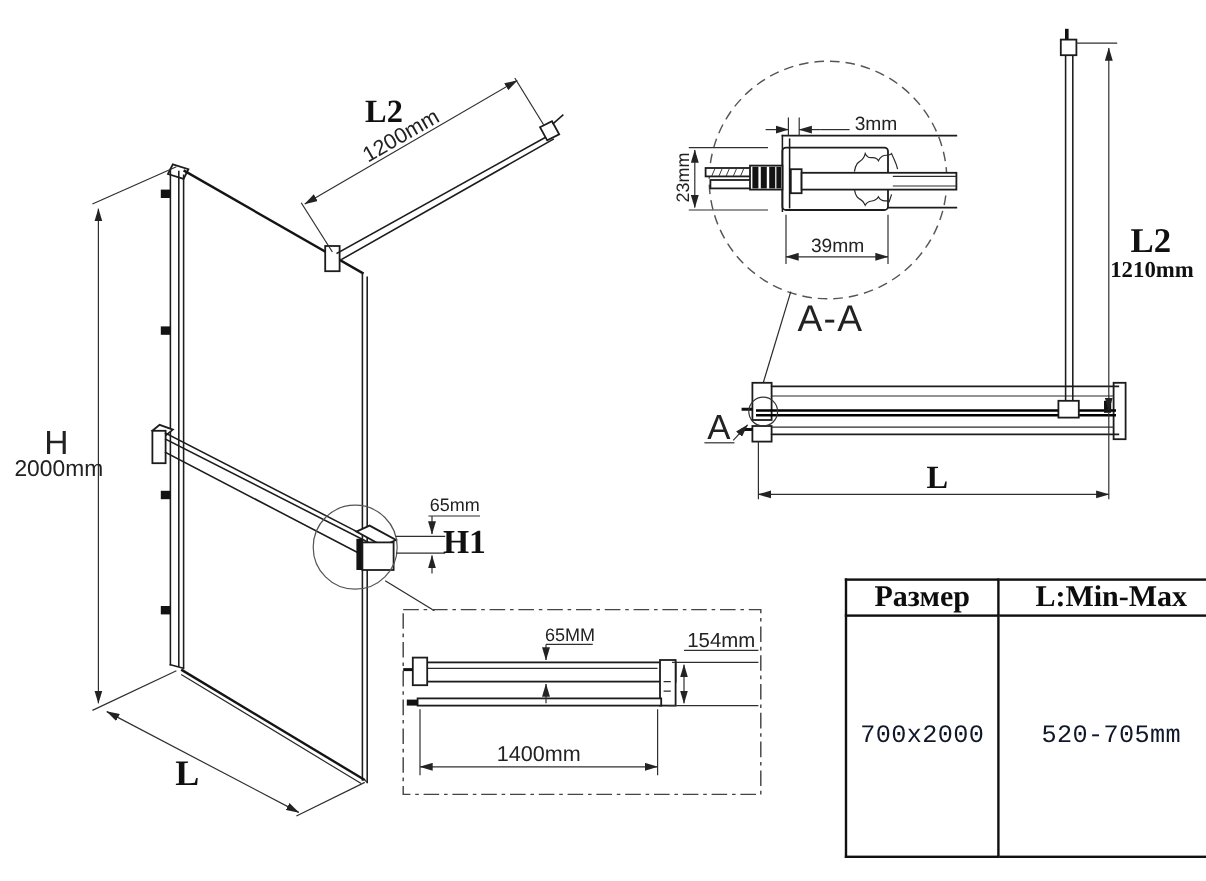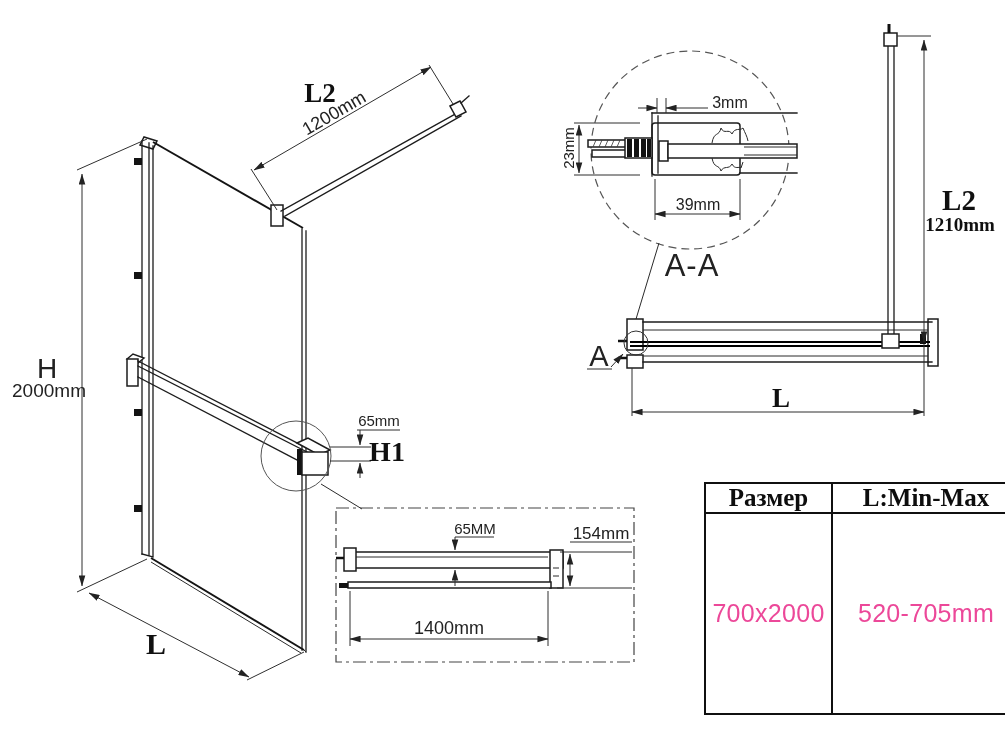--- a/index.html
+++ b/index.html
@@ -14,21 +14,21 @@
   .thin{stroke:#2a2a2a;stroke-width:1;fill:none;}
   .dim{stroke:#2f2f2f;stroke-width:1;fill:none;}
   .wht{fill:#ffffff;stroke:#1c1c1c;stroke-width:1.5;}
   .drk{fill:#131313;stroke:none;}
   .hatch{stroke:#333;stroke-width:.8;}
   
   .size-table{position:absolute;left:704px;top:482px;width:315px;height:233px;
       border-collapse:collapse;table-layout:fixed;background:#fff;}
   .size-table th,.size-table td{border:2px solid #101010;text-align:center;vertical-align:middle;padding:0;}
   .size-table th{font-family:"Liberation Serif",serif;font-weight:bold;font-size:25px;height:26px;color:#0d0d0d;}
-  .size-table td{font-family:Liberation Sans, sans-serif;font-size:25px;height:31px;color:#ec4899;letter-spacing:.3px;}
+  .size-table td{font-family:Liberation Mono, monospace;font-size:21px;height:31px;color:#0f172a;letter-spacing:.3px;}
 </style>
 </head>
 <body>
 
 <div class="canvas">
 
 <svg width="1005" height="734" viewBox="0 0 1005 734">
   <defs>
     <marker id="arr" viewBox="0 0 10 6" refX="9.6" refY="3" markerWidth="11" markerHeight="7" markerUnits="userSpaceOnUse" orient="auto-start-reverse">
       <path d="M0,0 L10,3 L0,6 Z" fill="#232323"></path>

